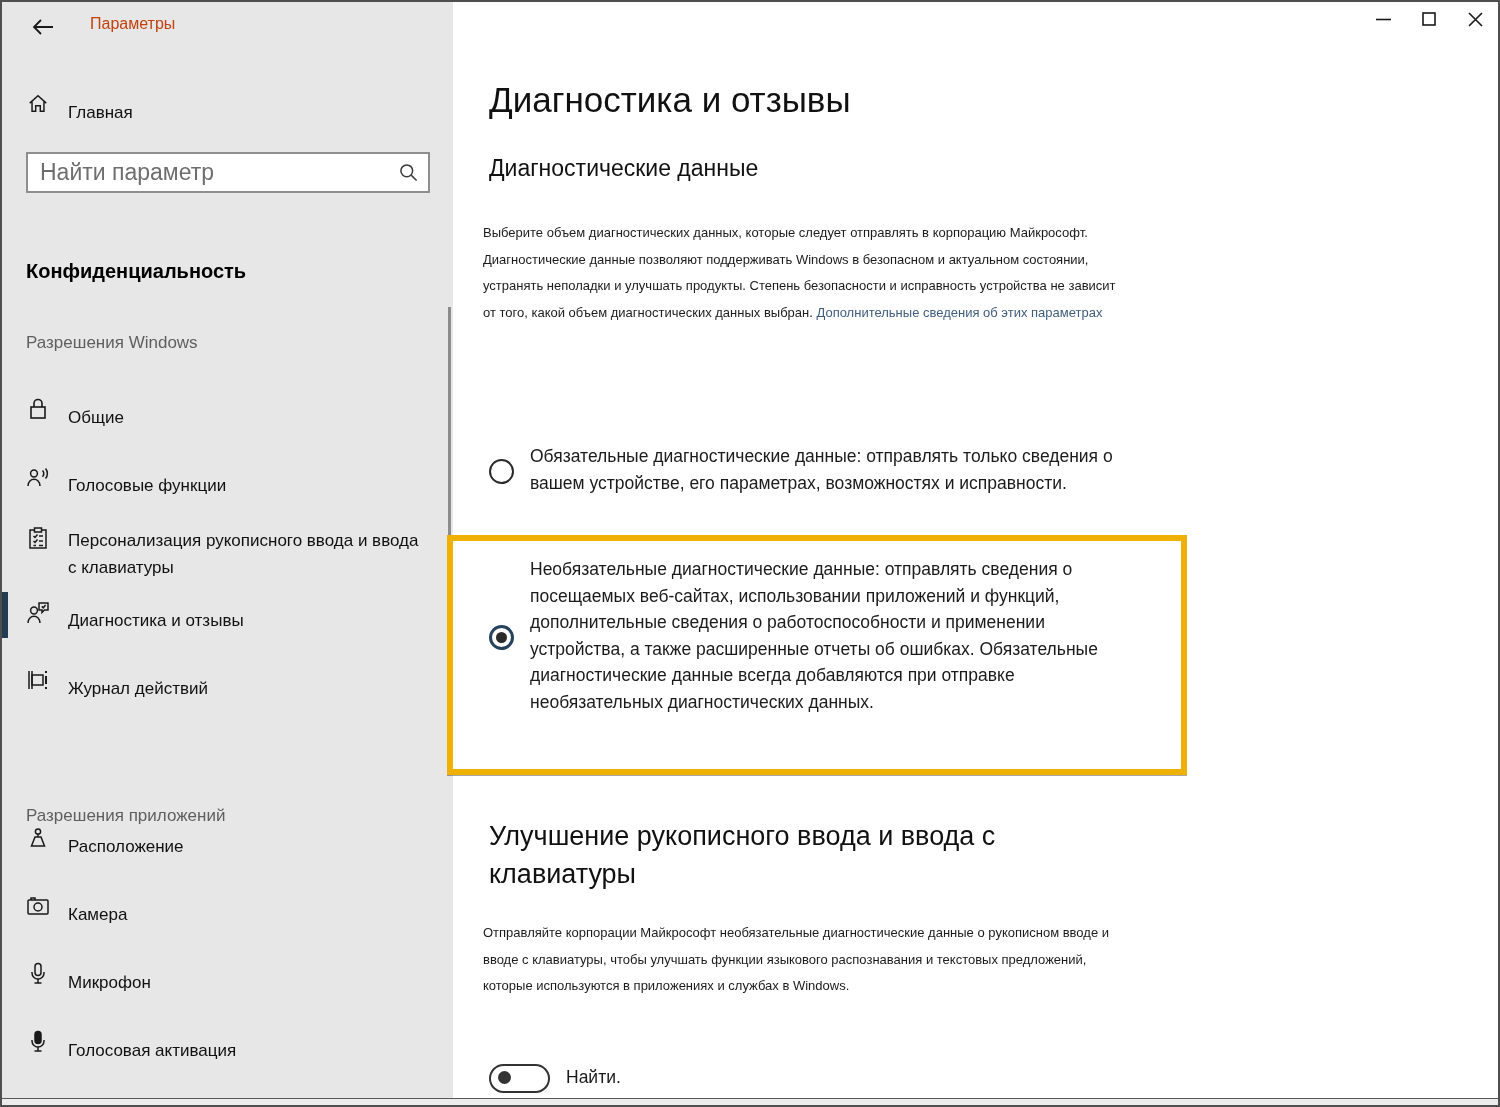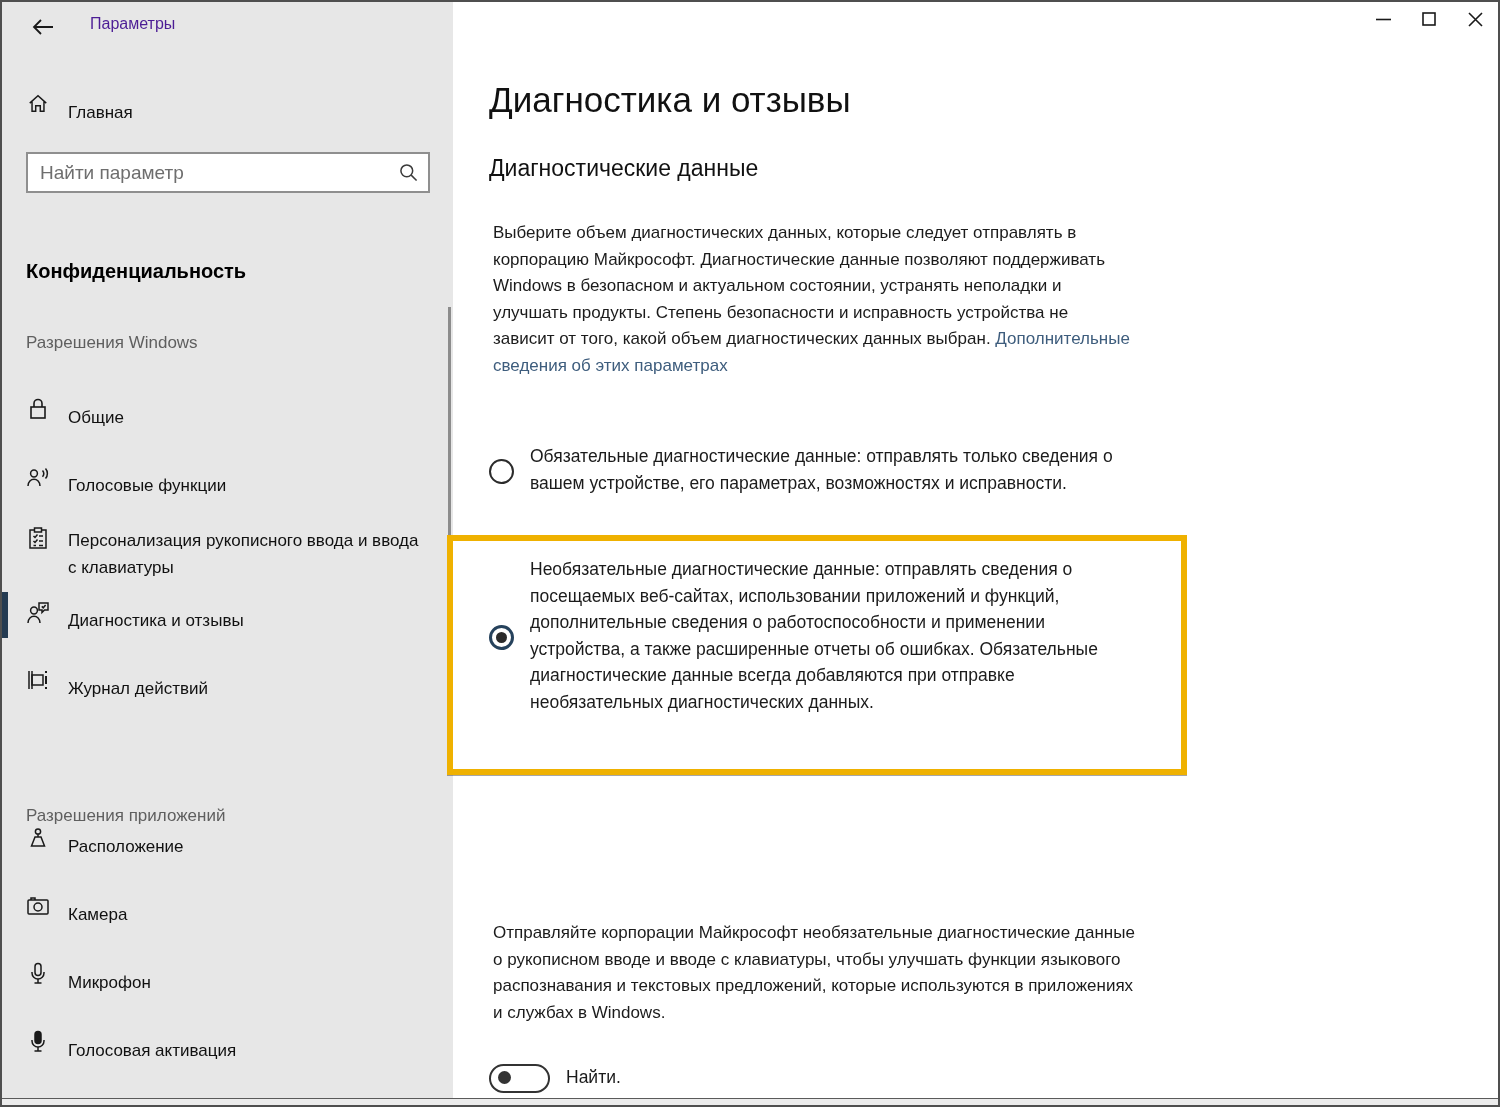--- a/index.html
+++ b/index.html
@@ -15,54 +15,54 @@
     background:#fff; overflow:hidden;
   }
 
   
   .sidebar {
     position:absolute; left:0; top:0; bottom:0; width:451px;
     background:#e7e7e7; overflow:hidden;
   }
   .back-btn { position:absolute; left:24px; top:10px; width:34px; height:30px;
     display:flex; align-items:center; justify-content:center; cursor:pointer; }
-  .app-title { position:absolute; left:88px; top:13px; font-size:16px; color:#4c1d95; }
+  .app-title { position:absolute; left:88px; top:13px; font-size:16px; color:#c2410c; }
 
   .nav-row { position:absolute; left:0; width:451px; display:flex; align-items:flex-start; cursor:pointer; }
   .nav-row .ic { position:absolute; left:24px; top:0; width:24px; height:24px; display:flex; align-items:center; justify-content:center; }
   .nav-row .lbl { position:absolute; left:66px; top:7px; font-size:17px; color:#111; width:362px; line-height:27px; }
 
   .search-box {
     position:absolute; left:24px; top:150px; width:404px; height:41px;
     background:#fff; border:2px solid #8f8f8f; display:flex; align-items:center;
   }
   .search-box input {
     flex:1; border:none; outline:none; background:transparent;
-    font-family:inherit; font-size:19px; color:#333; padding:0 10px 0 12px;
+    font-family:inherit; font-size:23px; color:#333; padding:0 10px 0 12px;
   }
   .search-box input::placeholder { color:#6e6e6e; opacity:1; }
   .search-ic { width:30px; display:flex; align-items:center; justify-content:center; padding-right:10px; }
 
   .category-title { position:absolute; left:24px; top:222px; font-size:20px; font-weight:bold; color:#000;margin-top:36px; }
   .section-header { position:absolute; left:24px; font-size:17px; color:#5f5f5f; }
 
   .accent-bar { position:absolute; left:0; top:590px; width:6px; height:46px; background:#243b52; }
   .side-scrollbar { position:absolute; left:446px; top:305px; width:3px; height:290px; background:#8c8c8c; }
 
   
   .main { position:absolute; left:451px; top:0; right:0; bottom:0; background:#fff; }
 
   .win-controls { position:absolute; top:0; right:0; display:flex; }
   .win-btn { width:46px; height:34px; display:flex; align-items:center; justify-content:center; cursor:pointer; }
 
   .page-title { position:absolute; left:36px; top:78px; font-size:35px; font-weight:300; color:#111; letter-spacing:0; }
   .h2 { position:absolute; left:36px; font-size:23px; font-weight:400; color:#111; }
   .h2-light { position:absolute; left:36px; font-size:27px; font-weight:300; color:#111; width:570px; line-height:38px; }
 
-  .para { position:absolute; left:40px; width:640px; font-size:17px; line-height:26.5px; color:#1b1b1b; }
+  .para { position:absolute; left:30px; width:640px; font-size:13px; line-height:26.5px; color:#1b1b1b; }
   .link { color:#3e5d7d; cursor:pointer; }
 
   .radio-opt { position:absolute; display:flex;align-items:center; }
   .radio-circle { width:25px; height:25px; border-radius:50%; border:2.5px solid #2b2b2b; background:#fff; flex:none; cursor:pointer; }
   .radio-circle.checked { border:3px solid #26425c; display:flex; align-items:center; justify-content:center; }
   .radio-dot { width:11px; height:11px; border-radius:50%; background:#2b2b2b; }
   .radio-text { margin-left:16px; font-size:17.5px; line-height:26.5px; color:#1b1b1b; }
 
   .highlight-box { position:absolute; left:-6px; top:533px; width:740px; height:240px;
     border:6px solid #efb100; box-shadow:0 1px 0 rgba(0,0,0,.35); background:transparent; pointer-events:none; }
@@ -271,20 +271,21 @@
 
     <div class="highlight-box"></div>
 
     <div class="radio-opt" style="left:36px; top:557px; width:640px;">
       <span class="radio-circle checked">
         <span class="radio-dot"></span>
       </span>
       <span class="radio-text" style="width:590px; margin-top:-3px;">Необязательные диагностические данные: отправлять сведения о посещаемых веб-сайтах, использовании приложений и функций, дополнительные сведения о работоспособности и применении устройства, а также расширенные отчеты об ошибках. Обязательные диагностические данные всегда добавляются при отправке необязательных диагностических данных.</span>
     </div>
 
+    <h2 class="h2-light" style="top:815px;">Улучшение рукописного ввода и ввода с клавиатуры</h2>
 
     <div class="para" style="top:918px; width:648px;">Отправляйте корпорации Майкрософт необязательные диагностические данные о рукописном вводе и вводе с клавиатуры, чтобы улучшать функции языкового распознавания и текстовых предложений, которые используются в приложениях и службах в Windows.</div>
 
     <div class="toggle">
       <div class="knob"></div>
     </div>
     <div class="toggle-label">Найти.</div>
   </div>
 
   <div class="bottom-strip"></div>

